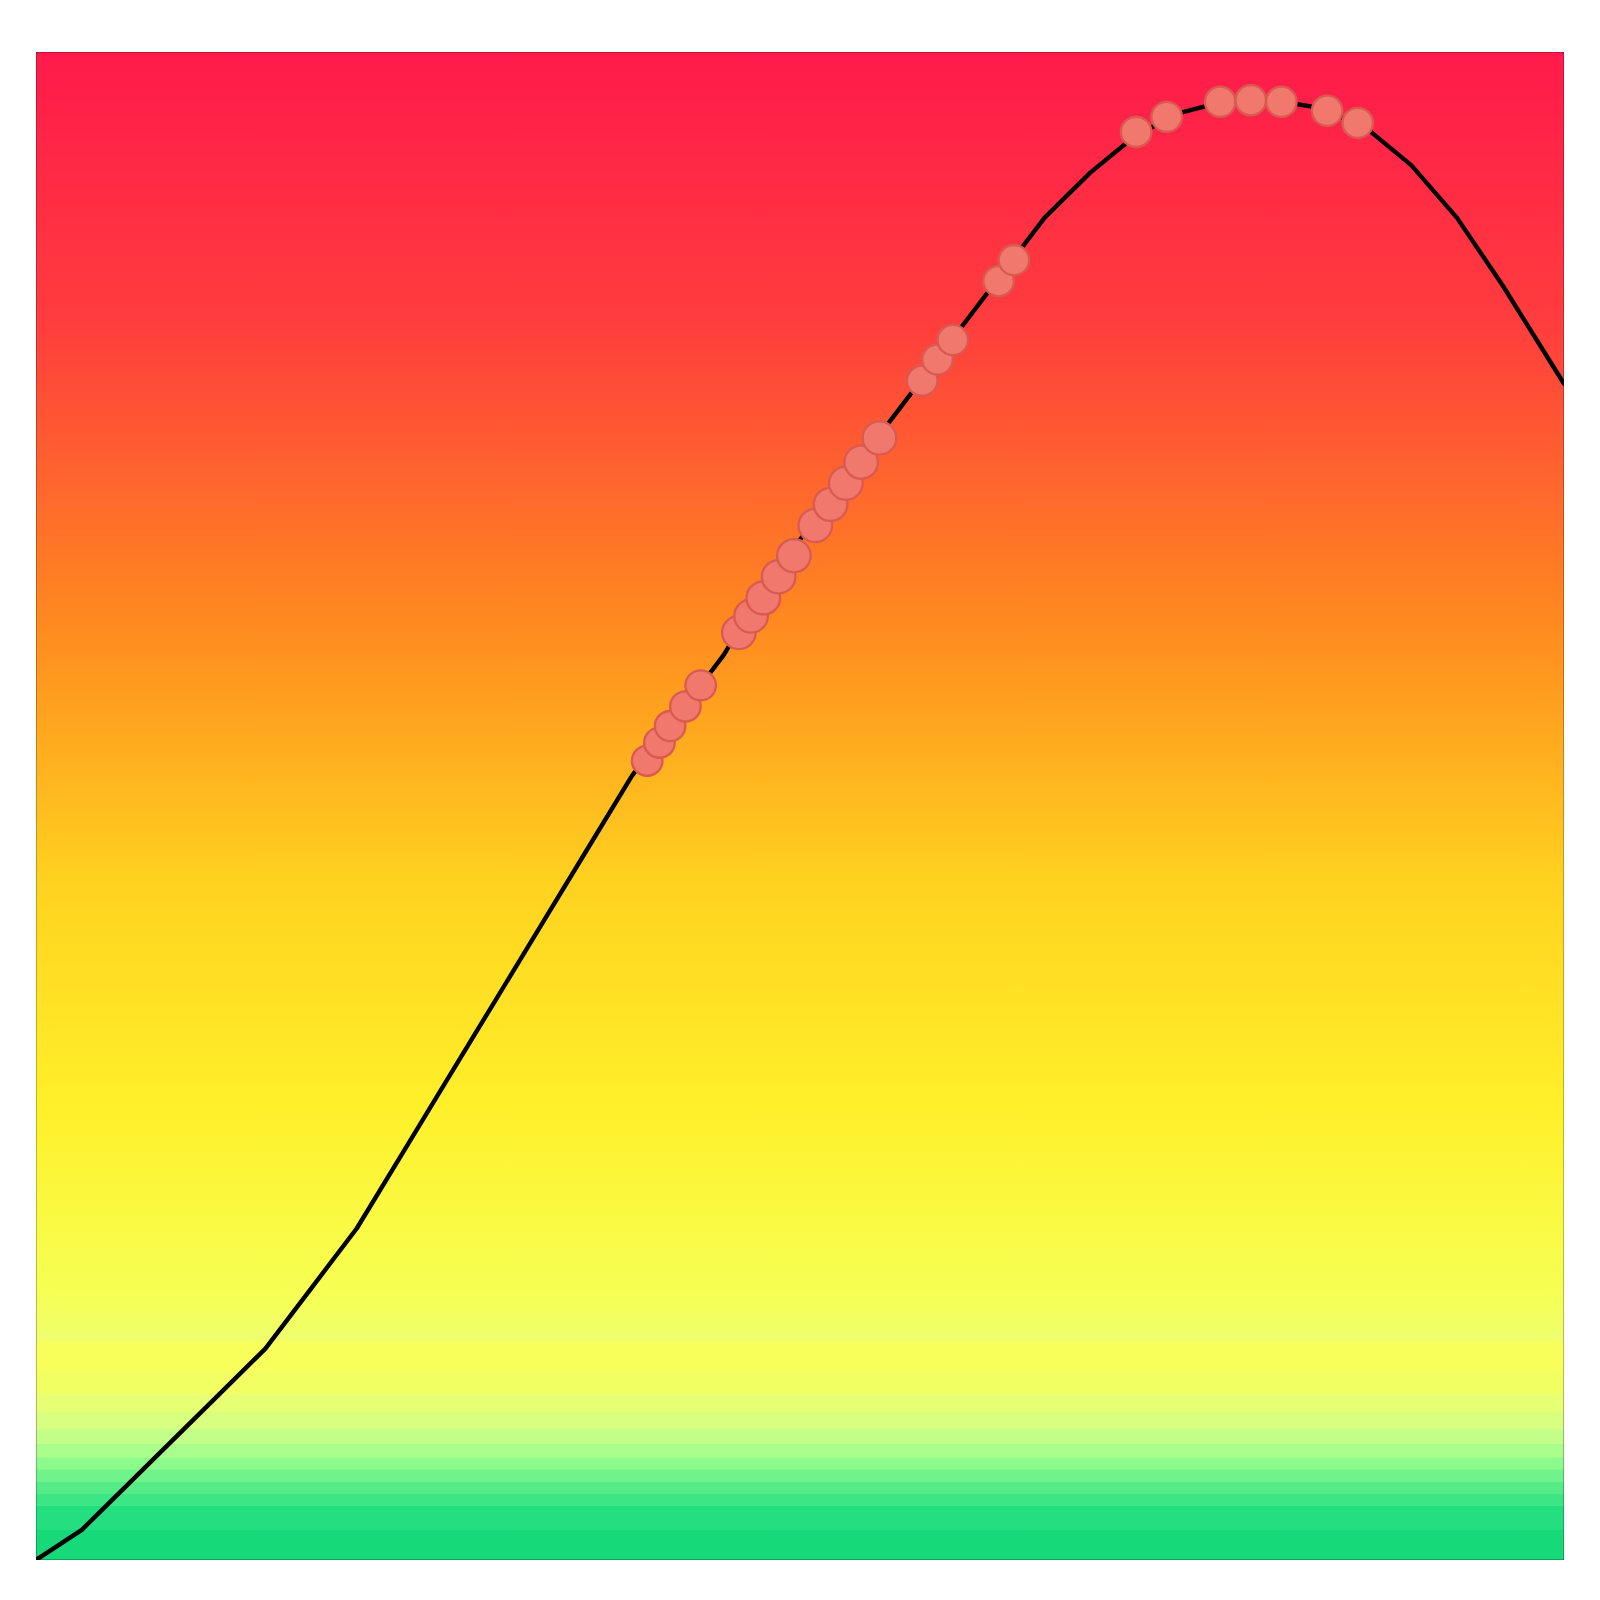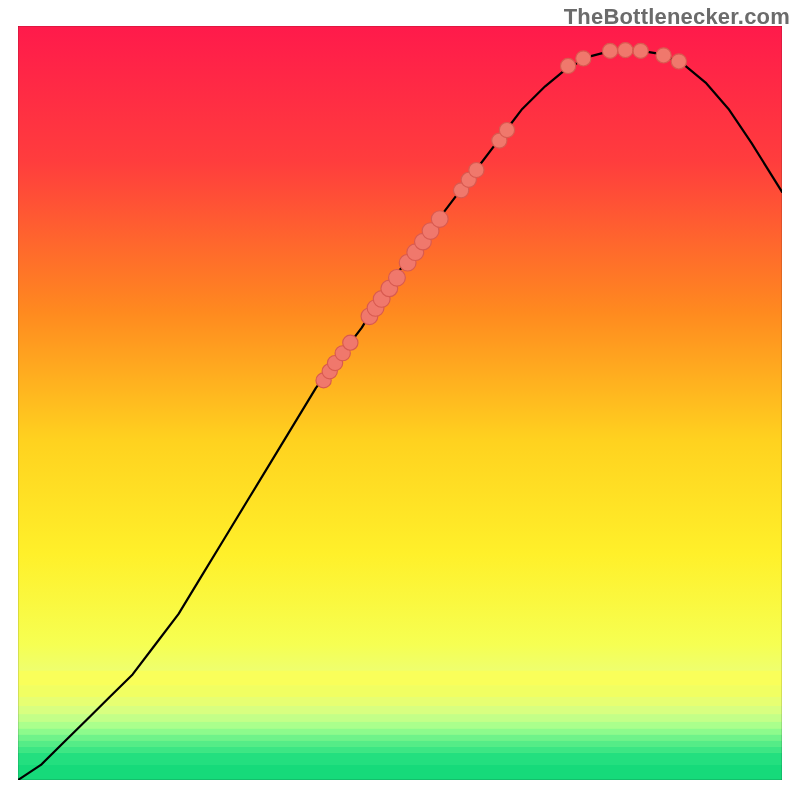--- a/index.html
+++ b/index.html
@@ -37,21 +37,20 @@
   .plot svg {
     width: 100%;
     height: 100%;
     display: block;
   }
 </style>
 </head>
 <body>
 
 <div class="chart-wrap">
-  <div class="watermark">TheBottlenecker.com</div>
 
   <div class="plot">
     <svg viewBox="0 0 100 100" preserveAspectRatio="none">
       <defs>
         <linearGradient id="bgGrad" x1="0" y1="0" x2="0" y2="1">
 
         <stop offset="0%" stop-color="#ff1a4b"></stop>
             <stop offset="18%" stop-color="#ff3d3d"></stop>
             <stop offset="38%" stop-color="#ff8a1f"></stop>
             <stop offset="55.00000000000001%" stop-color="#ffd21f"></stop>

